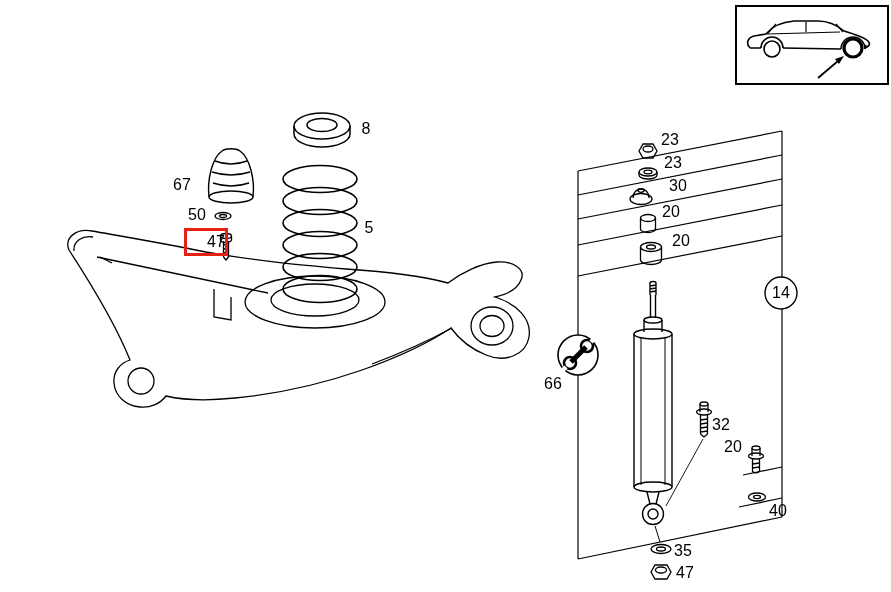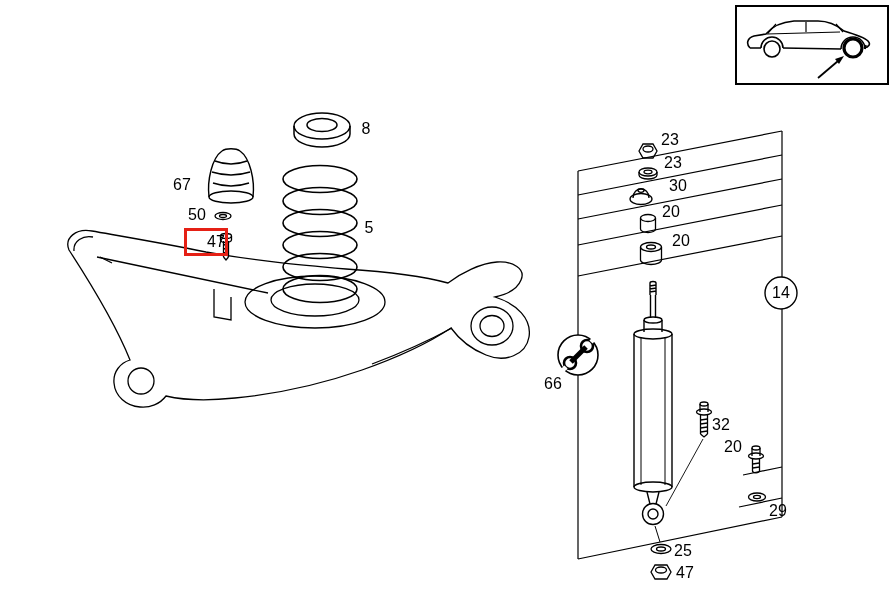--- a/index.html
+++ b/index.html
@@ -195,17 +195,17 @@
 
   <div class="part-label" style="left:670px;top:140px">23</div>
   <div class="part-label" style="left:673px;top:163px">23</div>
   <div class="part-label" style="left:678px;top:186px">30</div>
   <div class="part-label" style="left:671px;top:212px">20</div>
   <div class="part-label" style="left:681px;top:241px">20</div>
   <div class="part-label" style="left:781px;top:293px">14</div>
   <div class="part-label" style="left:553px;top:384px">66</div>
   <div class="part-label" style="left:721px;top:425px">32</div>
   <div class="part-label" style="left:733px;top:447px">20</div>
-  <div class="part-label" style="left:778px;top:511px">29</div>
-  <div class="part-label" style="left:683px;top:551px">25</div>
+  <div class="part-label" style="left:778px;top:511px">40</div>
+  <div class="part-label" style="left:683px;top:551px">35</div>
   <div class="part-label" style="left:685px;top:573px">47</div>
 
 </div>
 
 </body></html>

